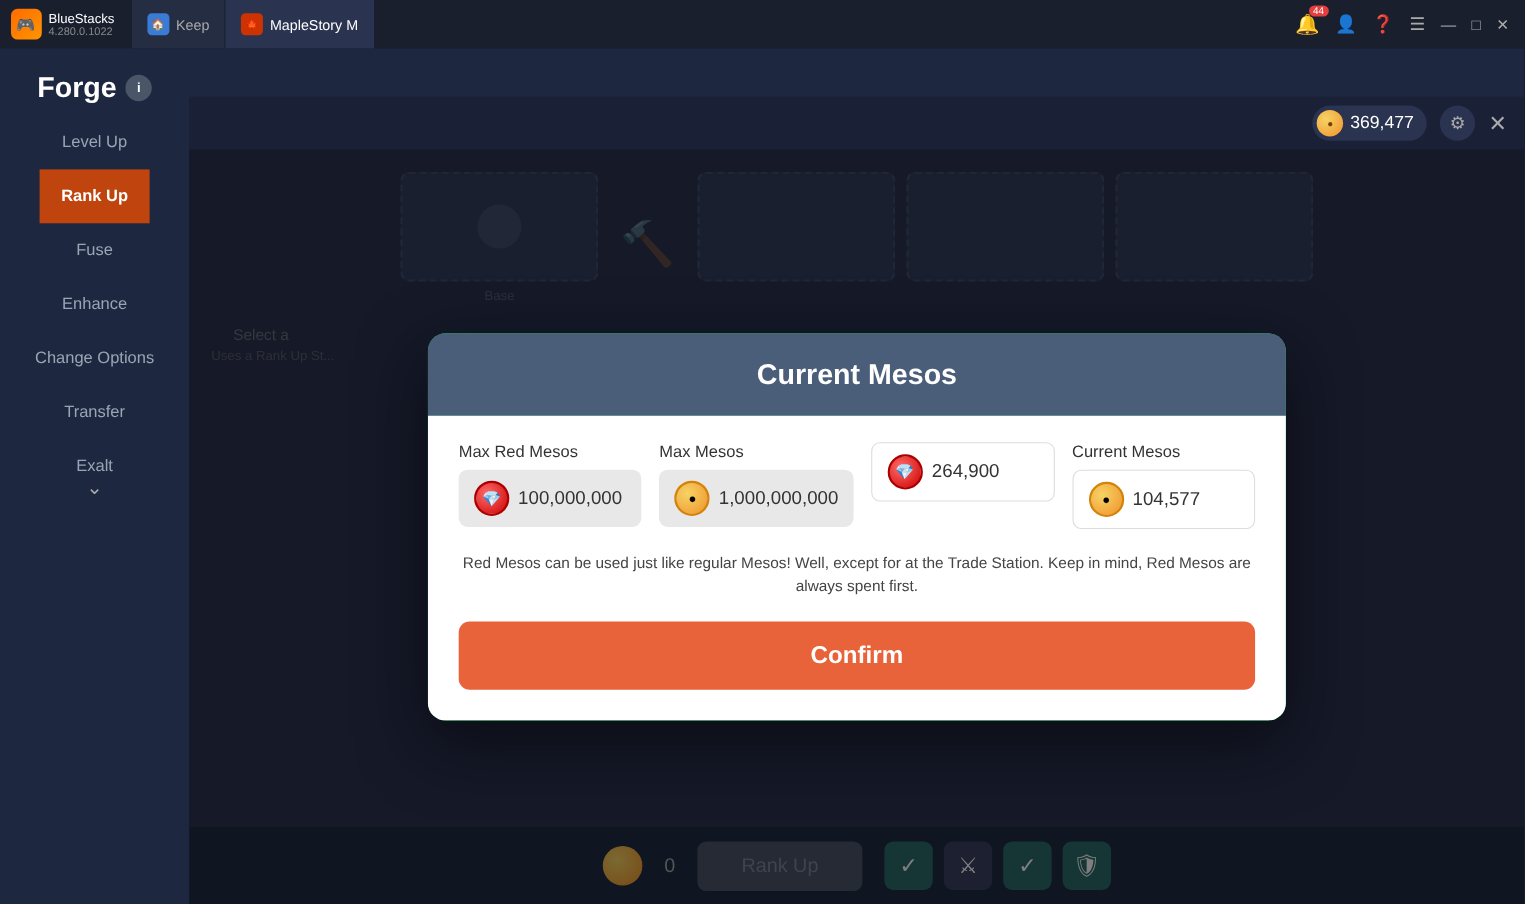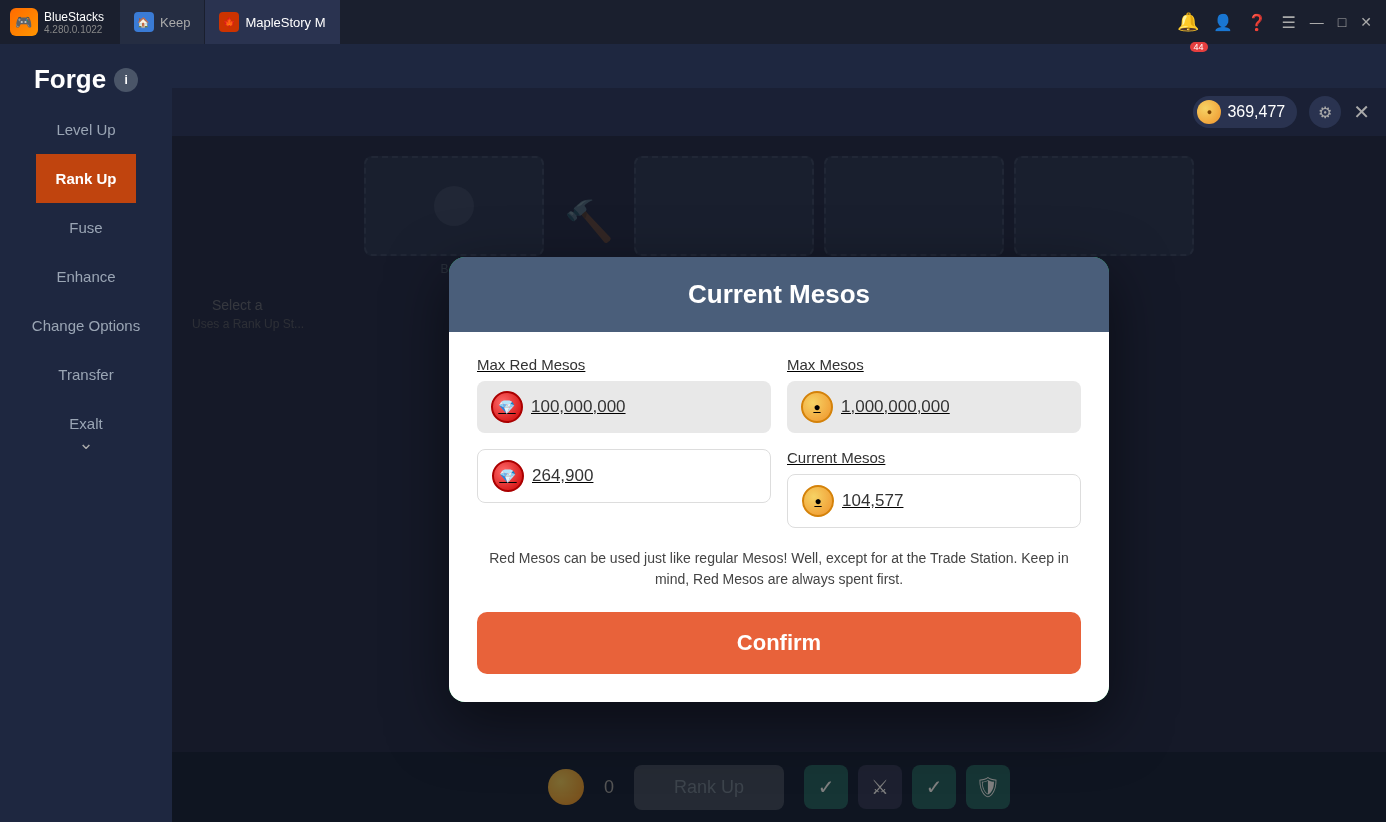--- a/index.html
+++ b/index.html
@@ -71,21 +71,21 @@
       position: relative;
       color: #aaa; font-size: 18px; cursor: pointer;
     }
     .notif-badge {
       position: absolute;
       top: -6px; right: -8px;
       background: #e53e3e;
       color: white; font-size: 9px;
       border-radius: 8px;
       padding: 0 4px;
-      min-width: 16px; text-align: center; margin-top: 37px;
+      min-width: 16px; text-align: center;
     }
     .title-icon { color: #aaa; font-size: 16px; cursor: pointer; }
     .wc { color: #aaa; font-size: 14px; cursor: pointer; }
 
     
     .app-area {
       position: absolute;
       top: 44px; left: 0; right: 0; bottom: 0;
       background: #1e2740;
       display: flex;
@@ -235,21 +235,21 @@
       top: 0; left: 0; right: 0; bottom: 0;
       background: rgba(0,0,0,0.5);
       display: flex;
       align-items: center;
       justify-content: center;
       z-index: 50;
     }
 
     
     .modal {
-      width: 660px;
+      width: 780px;
       background: #22c55e;
       border-radius: 16px;
       overflow: hidden;
       box-shadow: 0 20px 60px rgba(0,0,0,0.5);
     }
     .modal-header {
       background: #4a5e7a;
       padding: 22px;
       text-align: center;
     }
@@ -257,24 +257,23 @@
       color: white;
       font-size: 26px;
       font-weight: bold;
     }
     .modal-body {
       padding: 24px 28px 28px;
       background: white;
     }
     .mesos-grid {
       display: grid;
-      grid-template-columns: 1fr 1fr;
+      grid-template-columns: 1fr 1fr 1fr 1fr;
       gap: 16px 16px;
       margin-bottom: 20px;
-      text-decoration: underline;
     }
     .mesos-section {}
     .mesos-label {
       font-size: 15px;
       color: #333;
       font-weight: 500;
       margin-bottom: 8px;
     }
     .mesos-value-row {
       display: flex;

